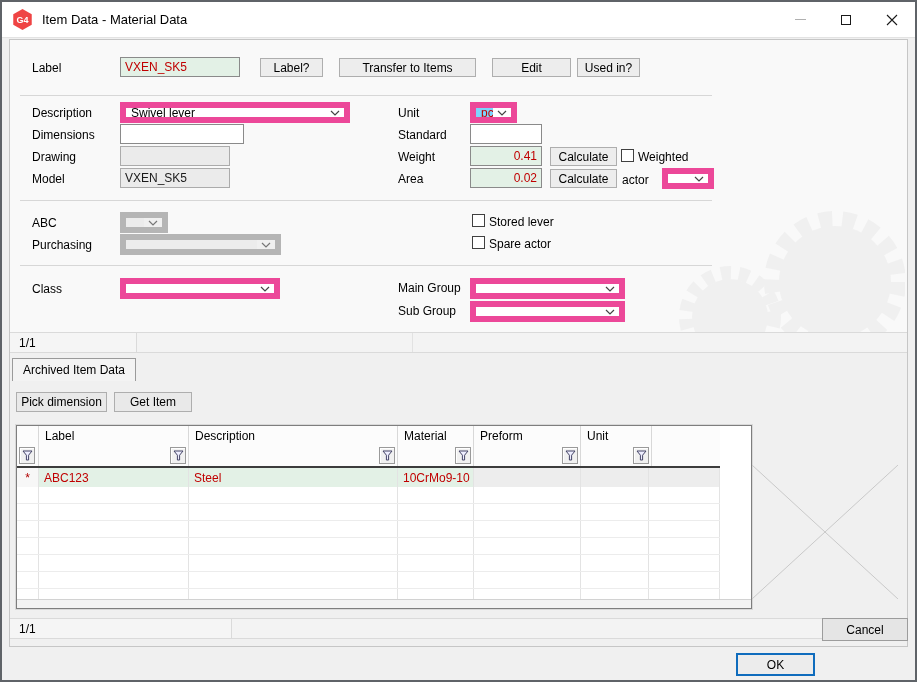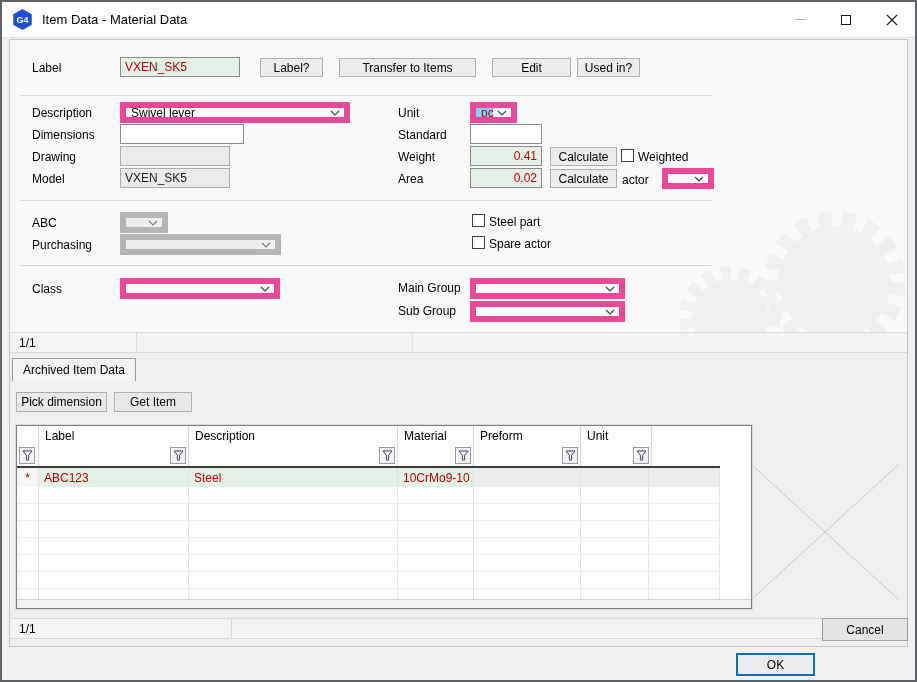--- a/index.html
+++ b/index.html
@@ -5,21 +5,21 @@
   * { box-sizing: border-box; margin: 0; padding: 0; }
   html,body { background:#cfcfcf; }
   body { font-family:"Liberation Sans", sans-serif; font-size:12px; color:#000; }
 
   .window { position:relative; width:917px; height:682px; background:#f0f0f0;
             border:2px solid #5f6368; overflow:hidden; }
 
   
   .titlebar { position:absolute; left:0; top:0; right:0; height:36px; background:#ffffff;
               border-bottom:1px solid #e3e3e3; display:flex; align-items:center; }
-  .app-icon { width:21px; height:21px; margin-left:10px; background:#1d4ed8; color:#fff;
+  .app-icon { width:21px; height:21px; margin-left:10px; background:#ef4444; color:#fff;
               clip-path:polygon(50% 0%, 94% 25%, 94% 75%, 50% 100%, 6% 75%, 6% 25%);
               display:flex; align-items:center; justify-content:center;
               font-size:9px; font-weight:bold; }
   .title-text { margin-left:9px; font-size:13px; }
   .win-controls { position:absolute; right:0; top:0; height:35px; display:flex; }
   .win-btn { width:46px; height:35px; display:flex; align-items:center; justify-content:center; }
   .glyph-min { width:11px; height:1px; background:#b0b0b0; display:block; }
   .glyph-max { width:10px; height:10px; border:1px solid #1a1a1a; display:block; }
 
   
@@ -204,21 +204,21 @@
       <div class="flabel" style="left:22px; top:176px;">ABC</div>
       <div class="combo disabled" style="left:110px; top:172px; width:48px;">
         <span class="combo-val"></span>
         <span class="chev">
             <svg width="10" height="6" viewBox="0 0 10 6">
               <polyline points="1,1 5,5 9,1" fill="none" stroke="#777" stroke-width="1.2"></polyline>
             </svg>
           </span>
       </div>
       <span class="cb" style="left:462px; top:174px;"></span>
-      <div class="flabel" style="left:479px; top:175px;">Steel part</div>
+      <div class="flabel" style="left:479px; top:175px;">Stored lever</div>
 
       <div class="flabel" style="left:22px; top:198px;">Purchasing</div>
       <div class="combo disabled" style="left:110px; top:194px; width:161px;">
         <span class="combo-val"></span>
         <span class="chev">
             <svg width="10" height="6" viewBox="0 0 10 6">
               <polyline points="1,1 5,5 9,1" fill="none" stroke="#777" stroke-width="1.2"></polyline>
             </svg>
           </span>
       </div>

